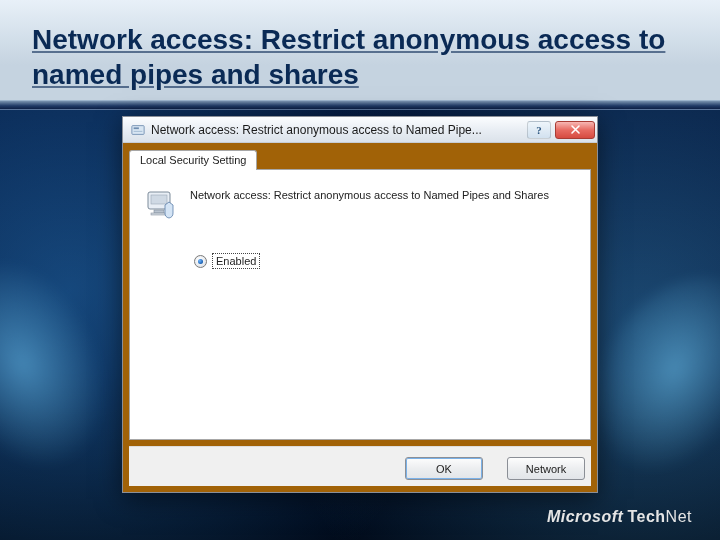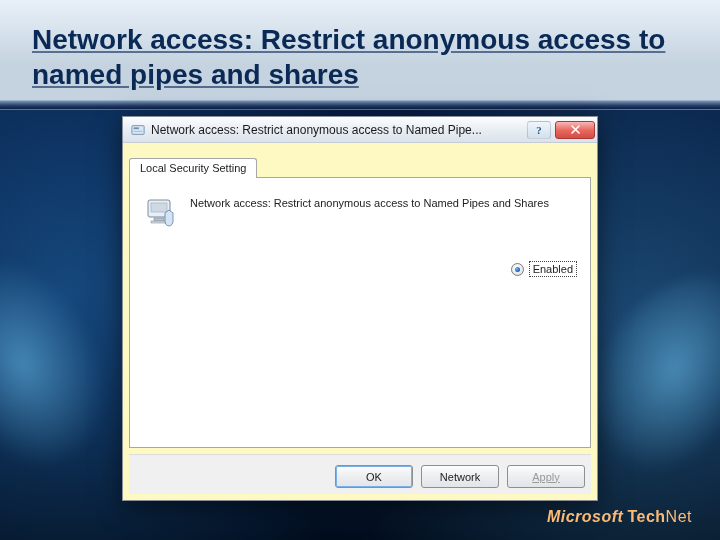--- a/index.html
+++ b/index.html
@@ -54,36 +54,36 @@
     font-weight: bold;
     color: #0a2a55;
     line-height: 1.25;
     text-decoration: underline;
     text-decoration-color: rgba(10,42,85,0.6);
   }
   .brand {
     position: absolute;
     right: 28px;
     bottom: 14px;
-    color: #fdba74;
+    color: #e5e5e5;
     font-size: 16px;
     letter-spacing: 0.5px;
   }
   .brand .ms { font-family: "Segoe UI", Tahoma, sans-serif; font-weight: 600; }
   .brand .ms em { font-style: italic; font-weight: 600; }
   .brand .tn { font-weight: 400; margin-left: 4px; }
   .brand .tn b { font-weight: 700; }
 
   
   .dialog {
     position: absolute;
     left: 122px;
     top: 116px;
     width: 476px;
-    background: #fef9c3;
+    background: #a16207;
     border: 1px solid #8a8f98;
     box-shadow: 0 6px 24px rgba(0,0,0,0.5);
     font-size: 11px;
     color: #222;
   }
   .titlebar {
     height: 26px;
     background: linear-gradient(180deg, #fbfdff, #e9eef4 50%, #dbe2ea);
     border-bottom: 1px solid #c6ccd4;
     display: flex;
@@ -119,21 +119,21 @@
   .tb-close {
     width: 40px;
     background: linear-gradient(180deg, #f7b7b3, #e76b62 50%, #d64b41);
     border-color: #a83c34;
     color: #fff;
   }
   .tb-btn svg { width: 12px; height: 12px; }
   .tb-close svg { width: 11px; height: 11px; }
 
   .tabstrip {
-    margin: 14px 6px 0 6px;
+    margin: 6px 6px 0 6px;
     display: flex;
     align-items: flex-end;
     border-bottom: 1px solid #a7a7a7;
   }
   .tab {
     background: #fff;
     border: 1px solid #a7a7a7;
     border-bottom: none;
     border-radius: 3px 3px 0 0;
     padding: 3px 10px 4px 10px;
@@ -172,21 +172,20 @@
   .options {
     padding-left: 50px;
   }
   .option-row {
     display: flex;
     align-items: center;
     gap: 6px;
     margin-bottom: 14px;
     font-size: 11px;
     color: #222;
-    justify-content: flex-end;
   }
   .radio {
     width: 13px; height: 13px;
     border-radius: 50%;
     border: 1px solid #7a7a7a;
     background: radial-gradient(circle at 40% 35%, #fff, #dfe3e8 80%);
     display: flex; align-items: center; justify-content: center;
     cursor: pointer;
   }
   .radio .dot {
@@ -200,21 +199,21 @@
   }
   .opt-label.focused {
     outline: 1px dotted #444;
   }
 
   .button-row {
     margin: 0 6px 6px 6px;
     padding: 10px 6px 6px 6px;
     display: flex;
     justify-content: flex-end;
-    gap: 8px;
+    gap: 24px;
     border-top: 1px solid #ddd;
     background: #f0f0f0;
   }
   .btn {
     min-width: 78px;
     height: 23px;
     font-size: 11px;
     background: linear-gradient(180deg, #fdfdfd, #eceef0 50%, #e2e5e9);
     border: 1px solid #8b8f96;
     border-radius: 3px;
@@ -297,21 +296,18 @@
     </div>
   </div>
 
   <div class="button-row">
     <div class="btn default">
       <span>OK</span>
     </div>
     <div class="btn">
       <span>Network</span>
     </div>
-    <div class="btn disabled">
-      <span><span class="apply-underline">Apply</span></span>
-    </div>
   </div>
 </div>
 
 <div class="brand">
   <span class="ms"><em>Microsoft</em></span><span class="tn"><b>Tech</b><span>Net</span></span>
 </div>
 
 </body></html>

